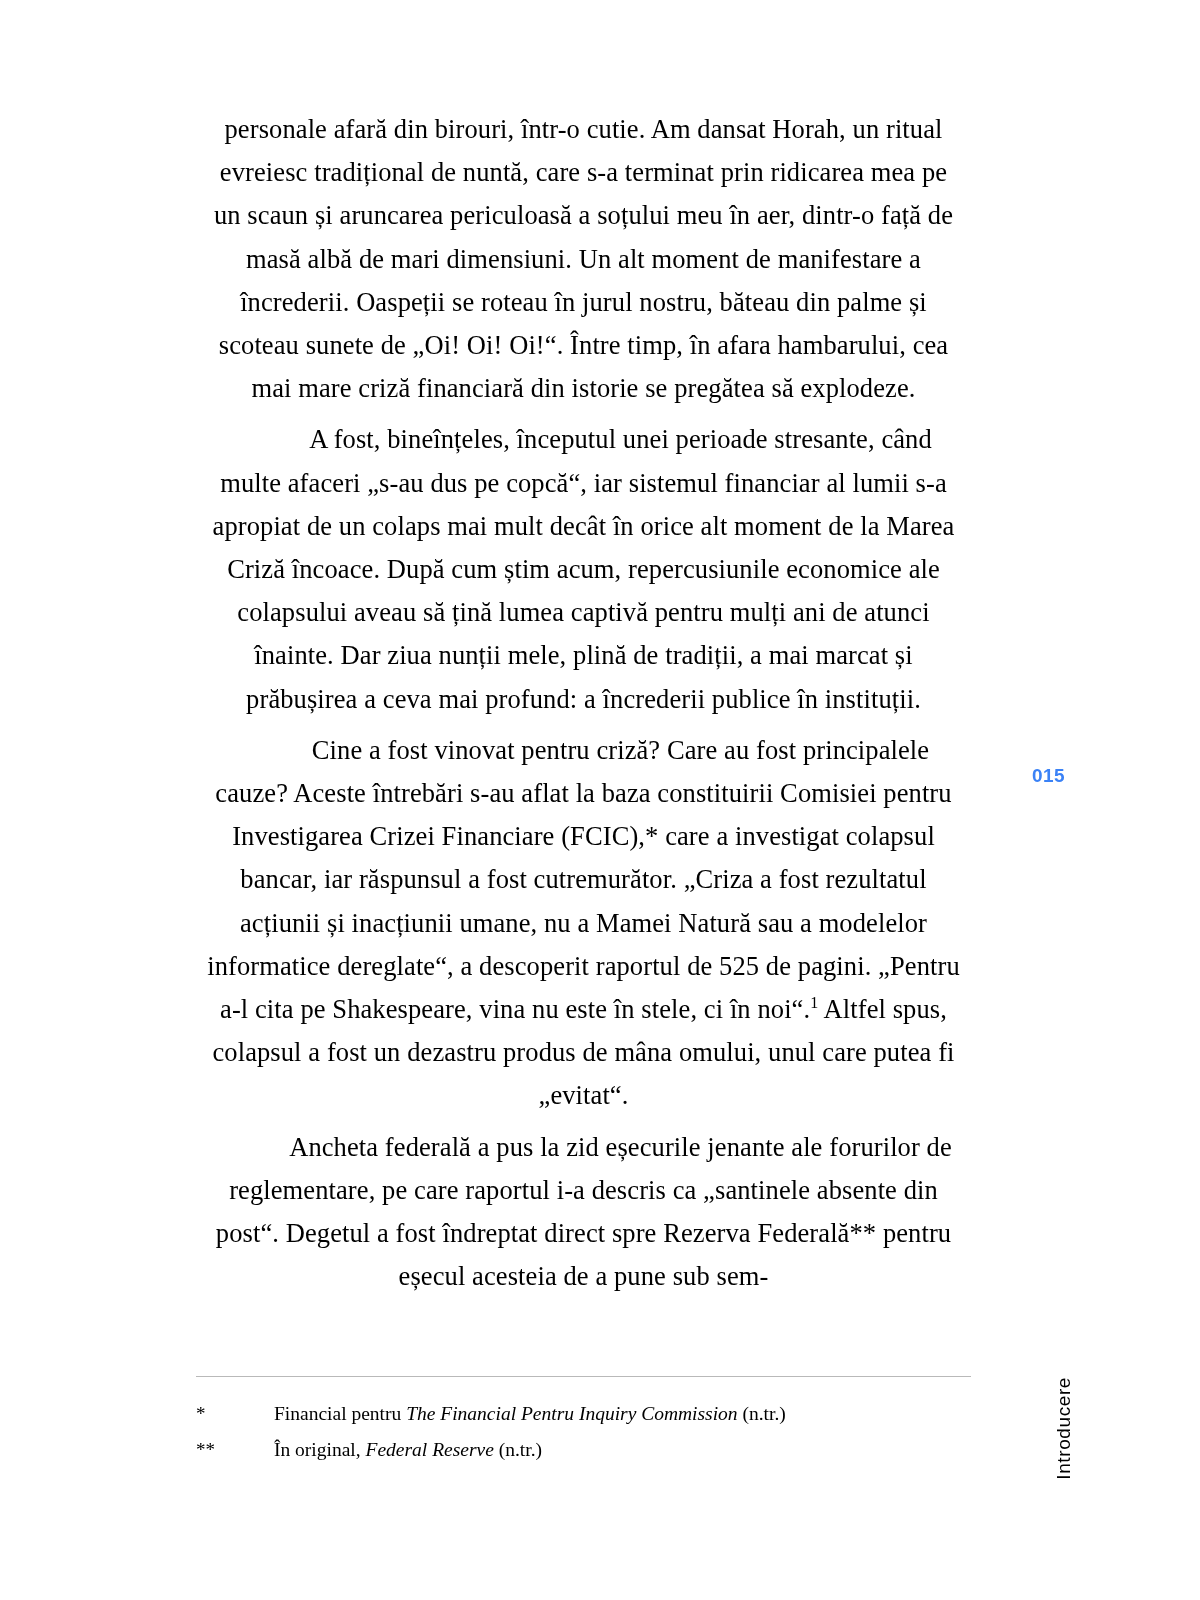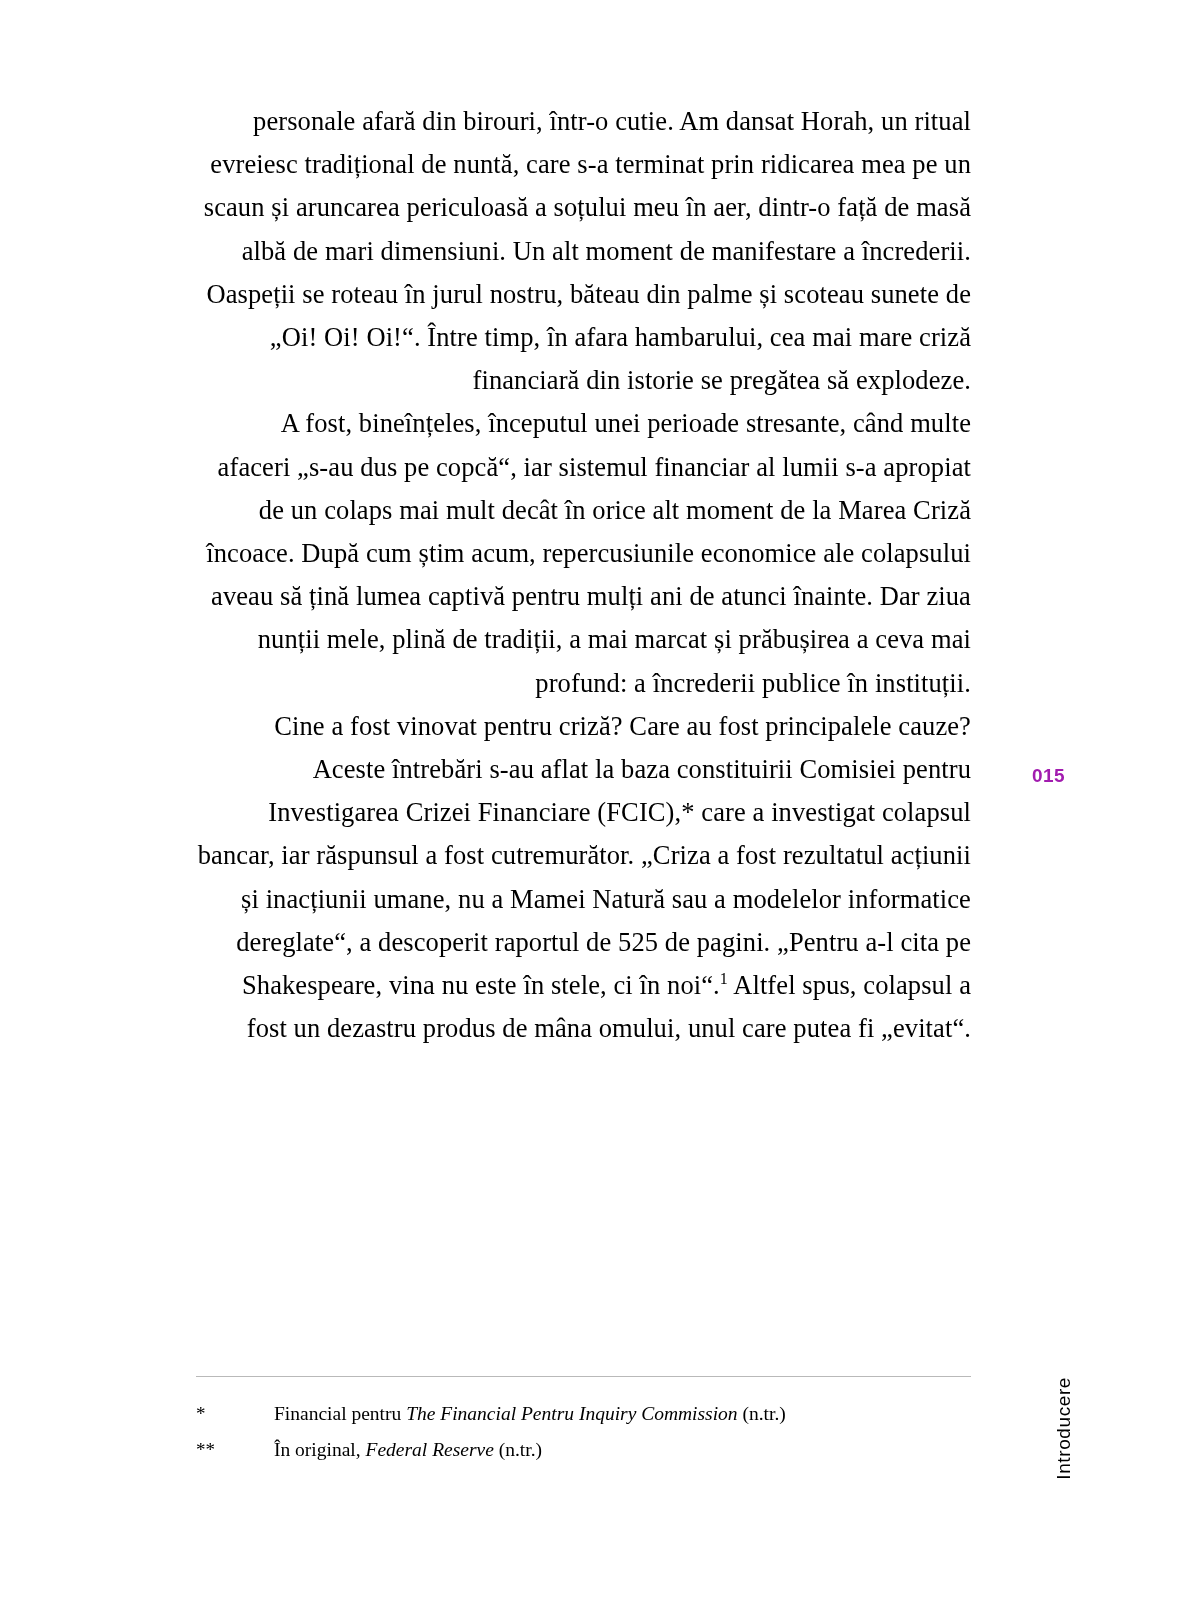--- a/index.html
+++ b/index.html
@@ -22,24 +22,24 @@
   }
 
   .text-column {
     position: absolute;
     left: 196px;
     top: 100px;
     width: 775px;
   }
 
   .para {
-    margin: 0;
+    margin: 8px;
     font-size: 26.5px;
     line-height: 43.2px;
-    text-align: right;
+    text-align: center;
     letter-spacing: 0.1px;
     white-space: pre-wrap;
   }
 
   .para.indented {
     text-indent: 74px;
   }
 
   .footnote-ref {
     font-size: 16px;
@@ -48,21 +48,21 @@
   }
 
   .folio {
     position: absolute;
     right: 135px;
     top: 765px;
     font-family: "Liberation Sans", sans-serif;
     font-size: 19px;
     font-weight: bold;
     letter-spacing: 0.4px;
-    color: #a21caf;
+    color: #3b82f6;
   }
 
   .running-head {
     position: absolute;
     right: 125px;
     bottom: 120px;
     font-family: "Liberation Sans", sans-serif;
     font-size: 19px;
     letter-spacing: 0.6px;
     color: #000;
@@ -115,20 +115,21 @@
 <div class="page">
 
   <div class="text-column">
 
     <p class="para">personale afară din birouri, într-o cutie. Am dansat Horah, un ritual evreiesc tradițional de nuntă, care s-a terminat prin ridicarea mea pe un scaun și aruncarea periculoasă a soțului meu în aer, dintr-o față de masă albă de mari dimensiuni. Un alt moment de manifestare a încrederii. Oaspeții se roteau în jurul nostru, băteau din palme și scoteau sunete de „Oi! Oi! Oi!“. Între timp, în afara hambarului, cea mai mare criză financiară din istorie se pregătea să explodeze.</p>
 
     <p class="para indented">A fost, bineînțeles, începutul unei perioade stresante, când multe afaceri „s-au dus pe copcă“, iar sistemul financiar al lumii s-a apropiat de un colaps mai mult decât în orice alt moment de la Marea Criză încoace. După cum știm acum, repercusiunile economice ale colapsului aveau să țină lumea captivă pentru mulți ani de atunci înainte. Dar ziua nunții mele, plină de tradiții, a mai marcat și prăbușirea a ceva mai profund: a încrederii publice în instituții.</p>
 
     <p class="para indented"><span>Cine a fost vinovat pentru criză? Care au fost principalele cauze? Aceste întrebări s-au aflat la baza constituirii Comisiei pentru Investigarea Crizei Financiare (FCIC),* care a investigat colapsul bancar, iar răspunsul a fost cutremurător. „Criza a fost rezultatul acțiunii și inacțiunii umane, nu a Mamei Natură sau a modelelor informatice dereglate“, a descoperit raportul de 525 de pagini. „Pentru a-l cita pe Shakespeare, vina nu este în stele, ci în noi“.</span><span class="footnote-ref">1</span><span> Altfel spus, colapsul a fost un dezastru produs de mâna omului, unul care putea fi „evitat“.</span></p>
 
+    <p class="para indented">Ancheta federală a pus la zid eșecurile jenante ale forurilor de reglementare, pe care raportul i-a descris ca „santinele absente din post“. Degetul a fost îndreptat direct spre Rezerva Federală** pentru eșecul acesteia de a pune sub sem-</p>
 
   </div>
 
   <div class="folio">015</div>
 
   <div class="running-head">Introducere</div>
 
   <div class="footnote-rule"></div>
 
   <div class="footnotes">

